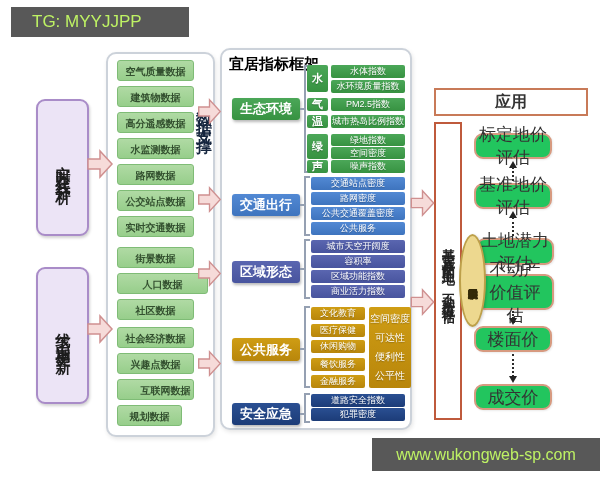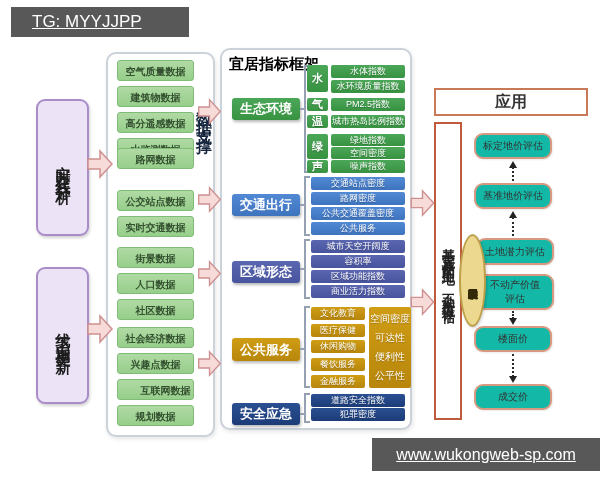--- a/index.html
+++ b/index.html
@@ -1,38 +1,38 @@
 <!DOCTYPE html>
 <html><head>
 <meta charset="utf-8">
 <style>
   html,body{margin:0;padding:0;background:#fff;}
   .canvas{position:relative;width:600px;height:480px;background:#fff;overflow:hidden;
           font-family:"Liberation Sans",sans-serif;}
   .abs{position:absolute;box-sizing:border-box;}
-  .bar{background:#585858;color:#ffffff;font-size:17px;display:flex;align-items:center;text-decoration:underline;}
+  .bar{background:#585858;color:#bef264;font-size:17px;display:flex;align-items:center;}
   .vtext{writing-mode:vertical-rl;text-orientation:upright;}
   .lbox{background:#ece4f6;border:2px solid #a98cc8;border-radius:9px;
         display:flex;align-items:center;justify-content:center;
         font-size:15px;font-weight:bold;color:#1c1c1c;box-shadow:1px 2px 3px rgba(0,0,0,.18);}
   .panel{background:#fff;border:2px solid #ccd2da;border-radius:10px;box-shadow:1px 2px 4px rgba(0,0,0,.10);}
   .gbox{background:linear-gradient(180deg,#b0daa4,#97ce8b);border:1px solid #7fbc76;border-radius:3px;
         color:#33502f;font-size:10px;font-weight:600;text-align:center;overflow:hidden;white-space:nowrap;}
   .cat{color:#fff;font-weight:bold;font-size:13px;text-align:center;border-radius:3px;
        box-shadow:1px 2px 3px rgba(0,0,0,.28);overflow:hidden;white-space:nowrap;}
   .item{color:#fff;font-size:9px;text-align:center;border-radius:2px;overflow:hidden;white-space:nowrap;
         text-shadow:0 1px 1px rgba(0,0,0,.25);}
   .eco{background:linear-gradient(180deg,#4ba758,#379241);}
   .tr{background:linear-gradient(180deg,#5289d4,#3e74be);}
   .rg{background:linear-gradient(180deg,#5a66b0,#48549e);}
   .pb{background:linear-gradient(180deg,#cf9d14,#b8860b);}
   .sf{background:linear-gradient(180deg,#2a4f92,#1c3c78);}
   .bracket{border-left:2px solid #95a0b2;border-top:2px solid #95a0b2;border-bottom:2px solid #95a0b2;width:6px;}
   .dash{background:#95a0b2;height:2px;}
-  .rbox{background:#14b8a6;border:2px solid #d79a80;border-radius:9px;color:#333;font-size:10px;
+  .rbox{background:#22c55e;border:2px solid #d79a80;border-radius:9px;color:#333;font-size:17px;
         display:flex;align-items:center;justify-content:center;text-align:center;
         box-shadow:1px 1px 2px rgba(0,0,0,.08);}
   .dot{border-left:2px dotted #2b2b2b;width:0;}
   .tri-up{width:0;height:0;border-left:4px solid transparent;border-right:4px solid transparent;border-bottom:7px solid #222;}
   .tri-down{width:0;height:0;border-left:4px solid transparent;border-right:4px solid transparent;border-top:7px solid #222;}
   .ell{background:#edd88f;border:2px solid #bda04a;border-radius:50%;z-index:6;
        display:flex;align-items:center;justify-content:center;box-shadow:1px 1px 3px rgba(0,0,0,.2);}
   .arrow{z-index:5;}
 </style>
 </head>
@@ -73,30 +73,30 @@
     </svg>
   <svg class="abs arrow" style="left:409px;top:288px;" width="27" height="28" viewBox="0 0 28 30">
       <path d="M2 10 L14 10 L14 2 L26 15 L14 28 L14 20 L2 20 Z" fill="#f6dbd9" stroke="#cf9090" stroke-width="1.5"></path>
     </svg>
 
   <div class="abs panel" style="left:106px;top:52px;width:109px;height:385px;">
     <div class="abs gbox" style="left:9px;top:6px;width:77px;height:21px;line-height:21px;">空气质量数据</div>
     <div class="abs gbox" style="left:9px;top:32px;width:77px;height:21px;line-height:21px;">建筑物数据</div>
     <div class="abs gbox" style="left:9px;top:58px;width:77px;height:21px;line-height:21px;">高分遥感数据</div>
     <div class="abs gbox" style="left:9px;top:84px;width:77px;height:21px;line-height:21px;">水监测数据</div>
-    <div class="abs gbox" style="left:9px;top:94px;width:77px;height:21px;line-height:21px;">路网数据</div>
+    <div class="abs gbox" style="left:9px;top:110px;width:77px;height:21px;line-height:21px;">路网数据</div>
     <div class="abs gbox" style="left:9px;top:136px;width:77px;height:21px;line-height:21px;">公交站点数据</div>
     <div class="abs gbox" style="left:9px;top:162px;width:77px;height:21px;line-height:21px;">实时交通数据</div>
     <div class="abs gbox" style="left:9px;top:193px;width:77px;height:21px;line-height:21px;">街景数据</div>
-    <div class="abs gbox" style="left:9px;top:219px;width:77px;height:21px;line-height:21px;">人口数据</div>
+    <div class="abs gbox" style="left:9px;top:219px;width:91px;height:21px;line-height:21px;">人口数据</div>
     <div class="abs gbox" style="left:9px;top:245px;width:77px;height:21px;line-height:21px;">社区数据</div>
     <div class="abs gbox" style="left:9px;top:273px;width:77px;height:21px;line-height:21px;">社会经济数据</div>
     <div class="abs gbox" style="left:9px;top:299px;width:77px;height:21px;line-height:21px;">兴趣点数据</div>
     <div class="abs gbox" style="left:9px;top:325px;width:77px;height:21px;line-height:21px;padding-left:20px;">互联网数据</div>
-    <div class="abs gbox" style="left:9px;top:351px;width:77px;height:21px;line-height:21px;">规划数据</div>
+    <div class="abs gbox" style="left:9px;top:351px;width:65px;height:21px;line-height:21px;">规划数据</div>
     <div class="abs vtext" style="left:85px;top:44px;font-size:16px;font-weight:bold;letter-spacing:9px;color:#15253e;">数据支撑</div>
   </div>
 
   <div class="abs panel" style="left:220px;top:48px;width:192px;height:382px;">
     <div class="abs" style="left:7px;top:5px;font-size:15px;font-weight:bold;color:#000;">宜居指标框架</div>
 
     <div class="abs cat eco" style="left:10px;top:48px;width:68px;height:22px;line-height:22px;">生态环境</div>
     <div class="abs cat tr" style="left:10px;top:144px;width:68px;height:22px;line-height:22px;">交通出行</div>
     <div class="abs cat rg" style="left:10px;top:211px;width:68px;height:22px;line-height:22px;">区域形态</div>
     <div class="abs cat pb" style="left:10px;top:288px;width:68px;height:23px;line-height:23px;">公共服务</div>

